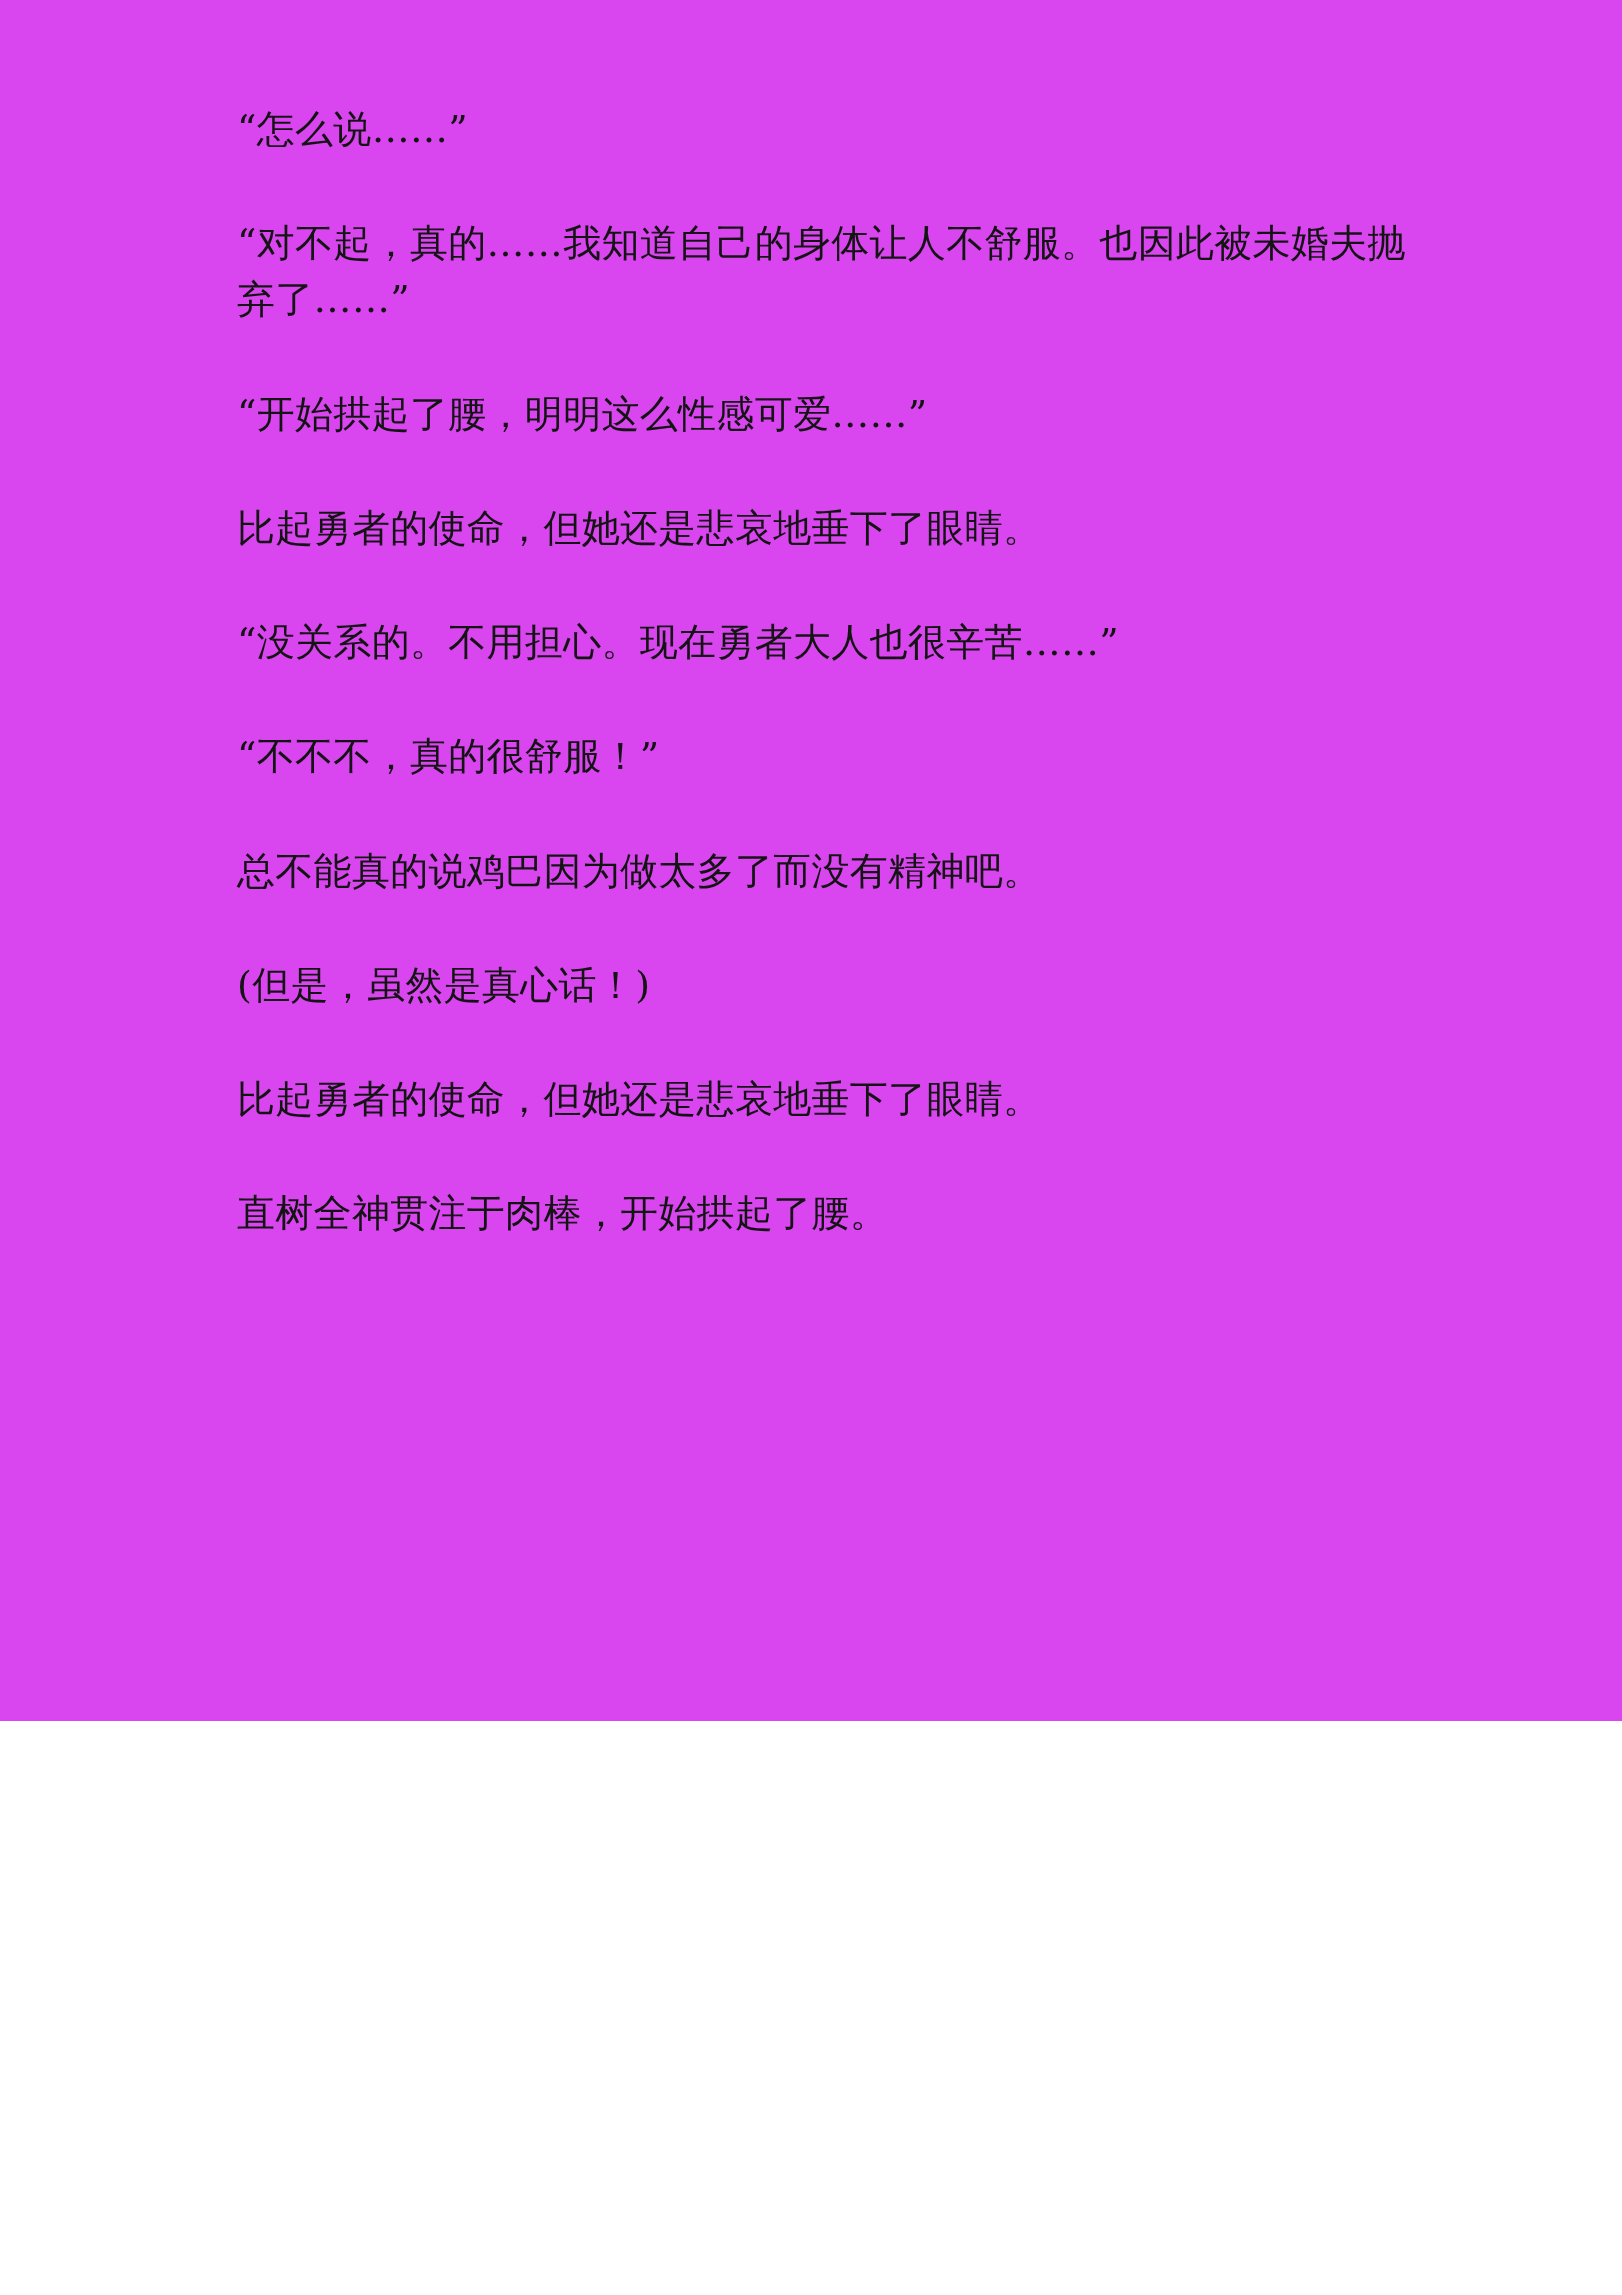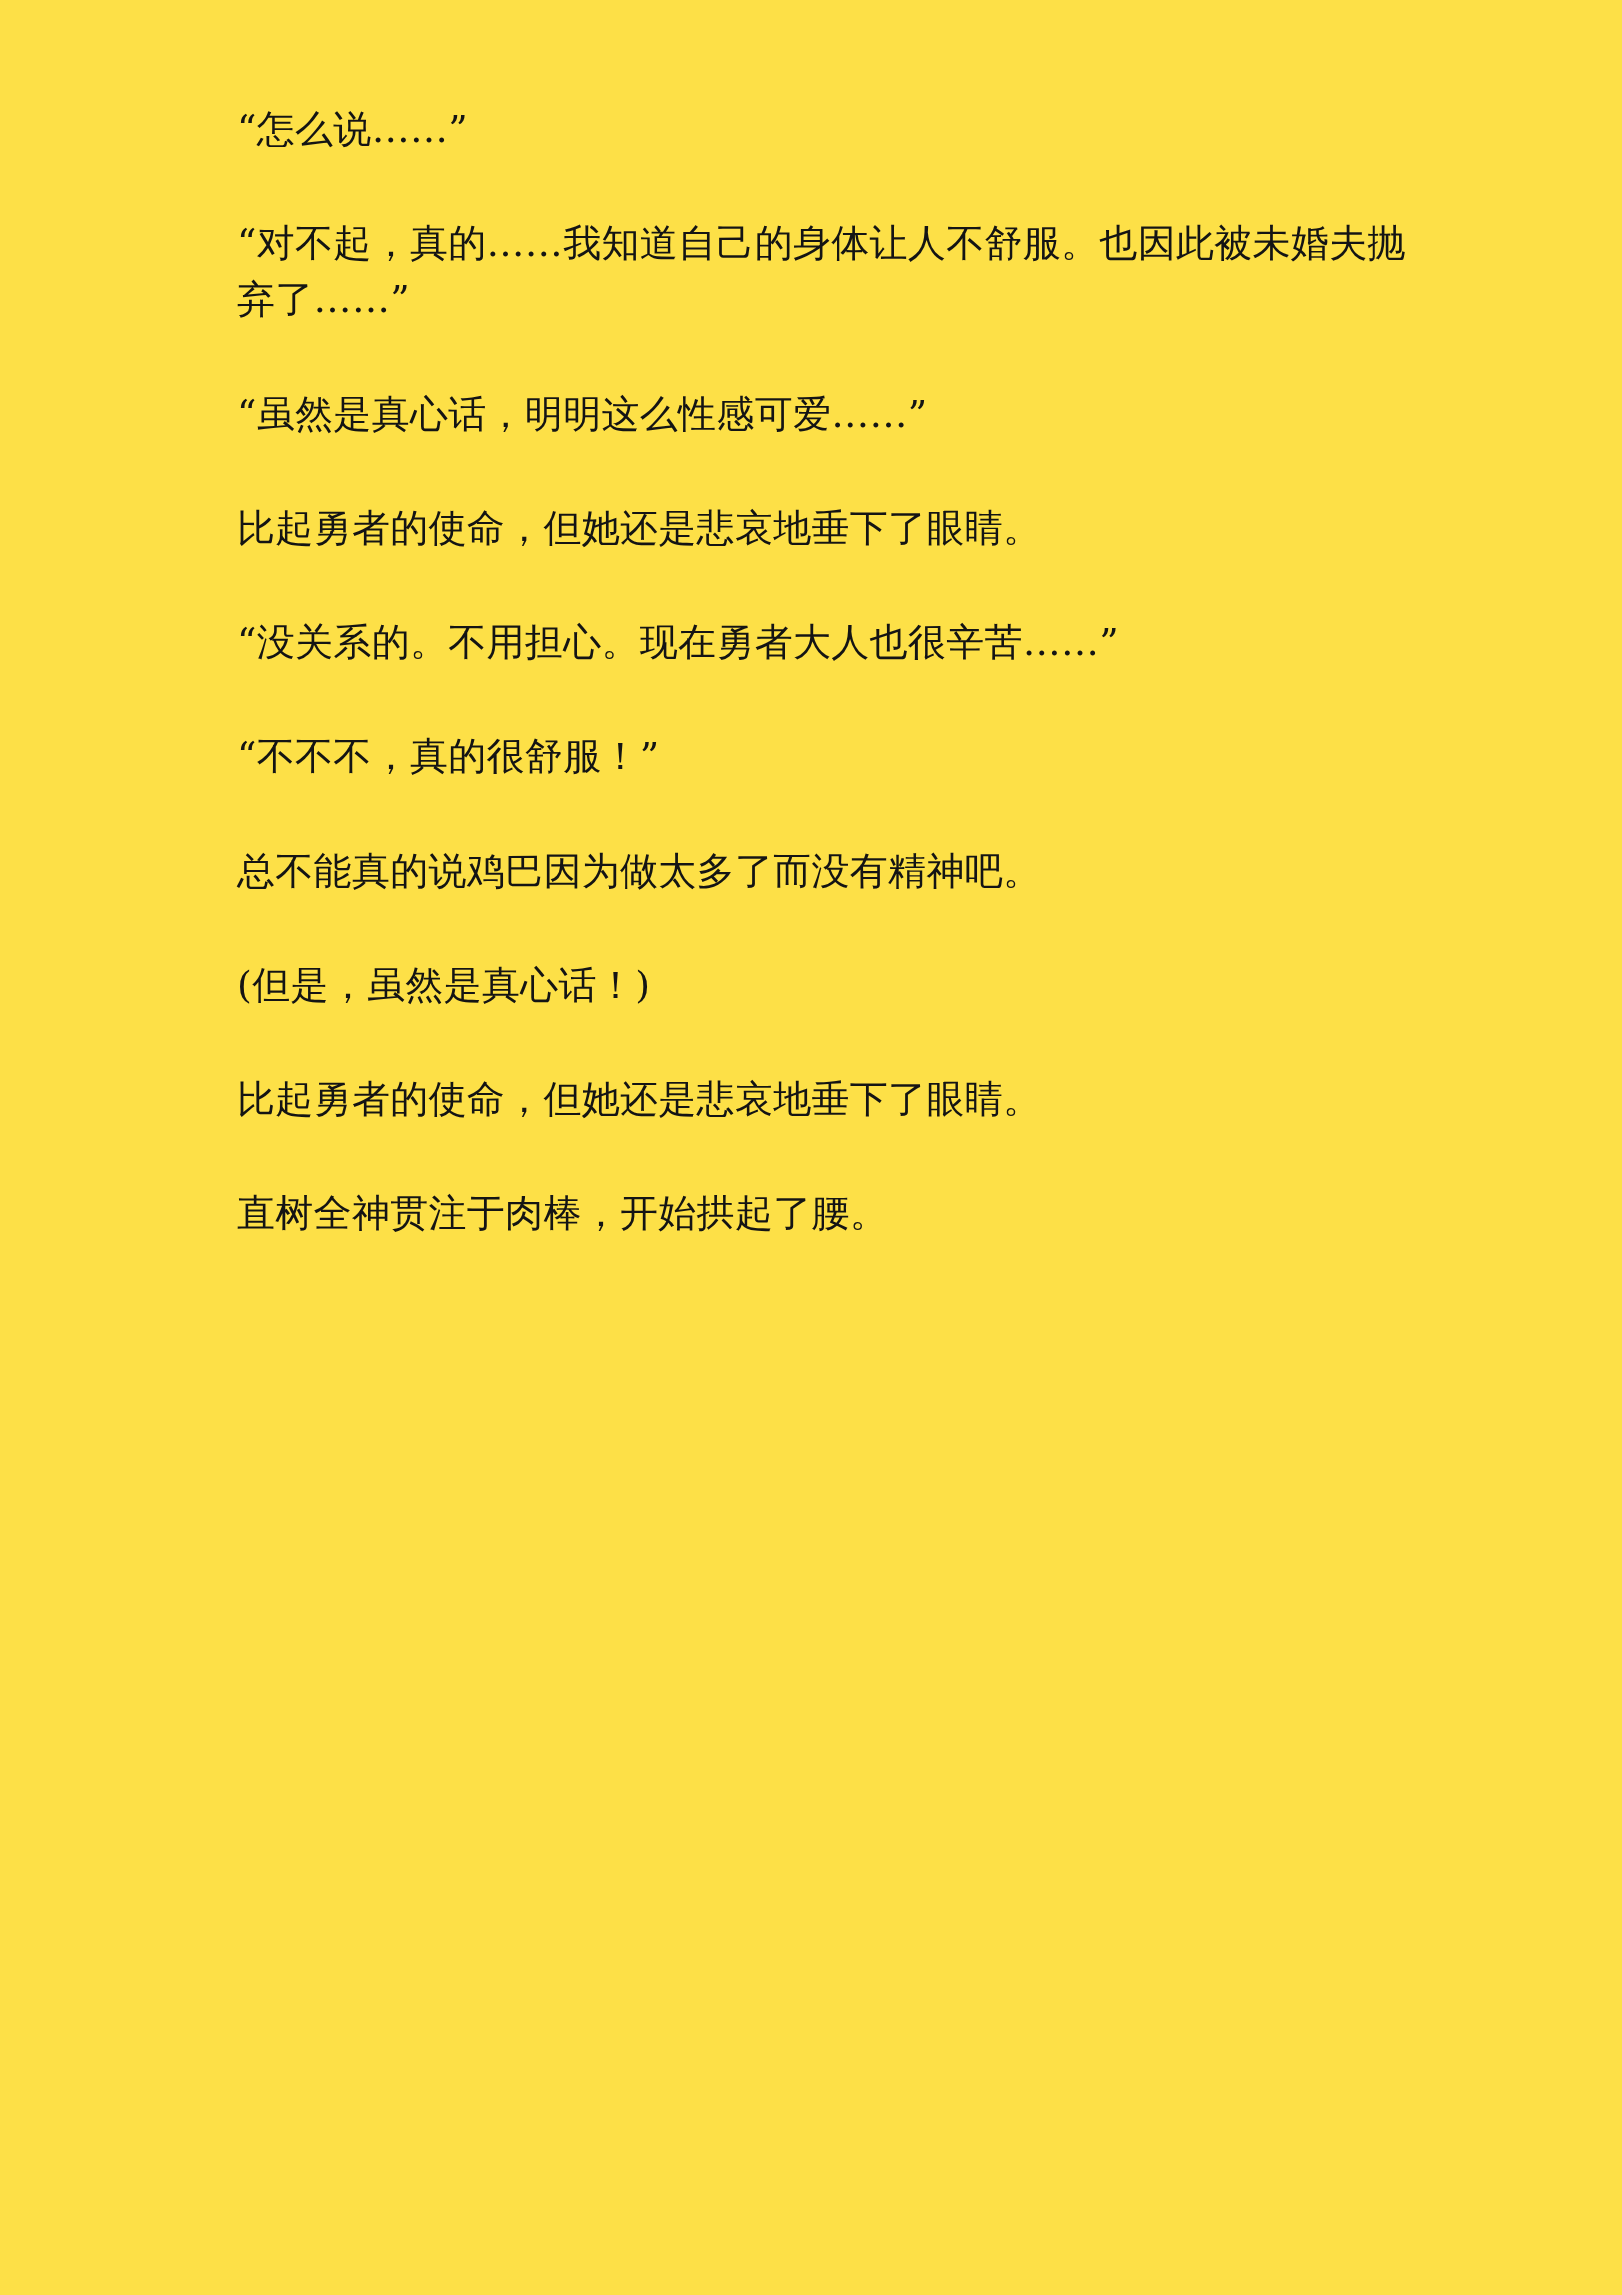--- a/index.html
+++ b/index.html
@@ -6,22 +6,22 @@
     margin: 0;
     padding: 0;
     background: #ffffff;
   }
   body {
     font-family: "DejaVu Serif", "Liberation Serif", serif;
     color: #111111;
   }
   .page {
     width: 1623px;
-    height: 2295px;
-    background: #fde047;
+    height: 1721px;
+    background: #d946ef;
     box-sizing: border-box;
     padding: 101px 203px 101px 237px;
     position: relative;
     overflow: hidden;
   }
   .doc-body {
     display: block;
   }
   .para {
     font-size: 38px;
@@ -37,21 +37,21 @@
     margin-bottom: 0;
   }
 </style>
 </head>
 <body>
 
 <div class="page">
   <div class="doc-body">
     <p class="para">“怎么说……”</p>
     <p class="para">“对不起，真的……我知道自己的身体让人不舒服。也因此被未婚夫抛弃了……”</p>
-    <p class="para">“虽然是真心话，明明这么性感可爱……”</p>
+    <p class="para">“开始拱起了腰，明明这么性感可爱……”</p>
     <p class="para">比起勇者的使命，但她还是悲哀地垂下了眼睛。</p>
     <p class="para">“没关系的。不用担心。现在勇者大人也很辛苦……”</p>
     <p class="para">“不不不，真的很舒服！”</p>
     <p class="para">总不能真的说鸡巴因为做太多了而没有精神吧。</p>
     <p class="para">(但是，虽然是真心话！)</p>
     <p class="para">比起勇者的使命，但她还是悲哀地垂下了眼睛。</p>
     <p class="para">直树全神贯注于肉棒，开始拱起了腰。</p>
   </div>
 </div>
 

